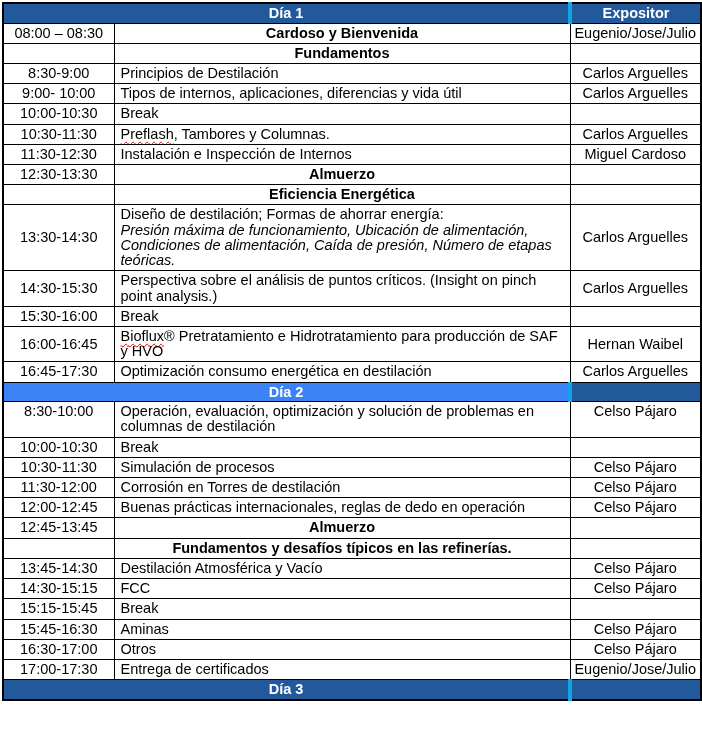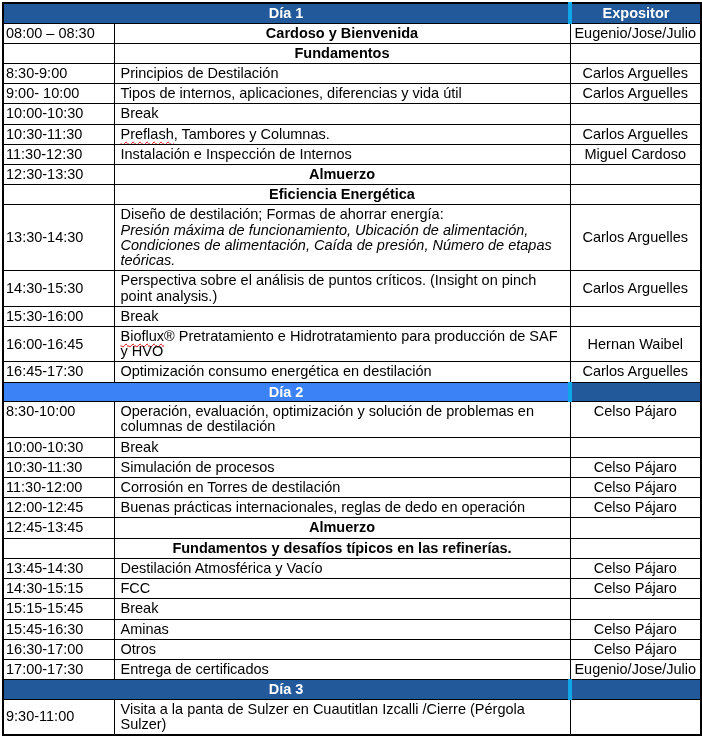--- a/index.html
+++ b/index.html
@@ -24,21 +24,21 @@
     border: 2px solid #000;
   }
   td {
     border: 1px solid #000;
     font-size: 14.5px;
     line-height: 1.05;
     vertical-align: middle;
     overflow: hidden;
   }
   td.time {
-    text-align: left;
+    text-align: center;
     padding: 2px 2px;
     white-space: nowrap;
   }
   td.desc {
     text-align: left;
     padding: 2px 6px;
   }
   td.exp {
     text-align: center;
     padding: 2px 2px;
@@ -226,20 +226,15 @@
         </tr>
         <tr class="session-row">
           <td class="time">17:00-17:30</td>
           <td class="desc">Entrega de certificados</td>
           <td class="exp">Eugenio/Jose/Julio</td>
         </tr>
         <tr class="day-row">
           <td class="day-main" colspan="2" style="background: rgb(34, 89, 154);">Día 3</td>
           <td class="day-exp" style="background: rgb(34, 89, 154);"></td>
         </tr>
-        <tr class="session-row">
-          <td class="time">9:30-11:00</td>
-          <td class="desc">Visita a la panta de Sulzer en Cuautitlan Izcalli /Cierre (Pérgola Sulzer)</td>
-          <td class="exp"></td>
-        </tr>
       </tbody>
   </table>
 </div>
 
 </body></html>

